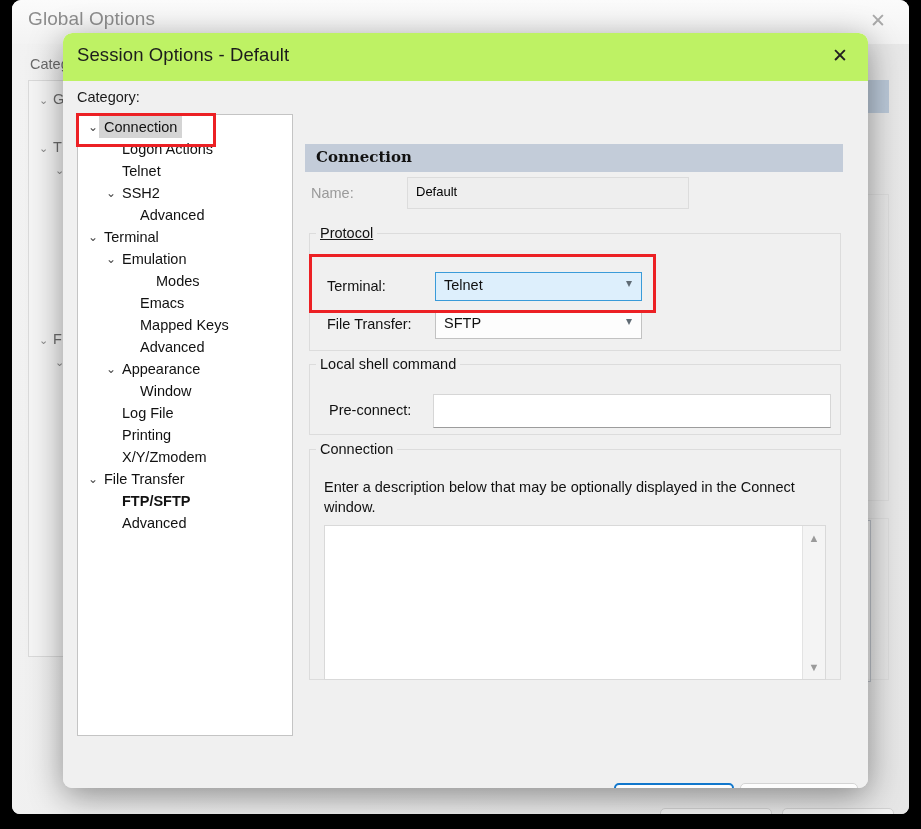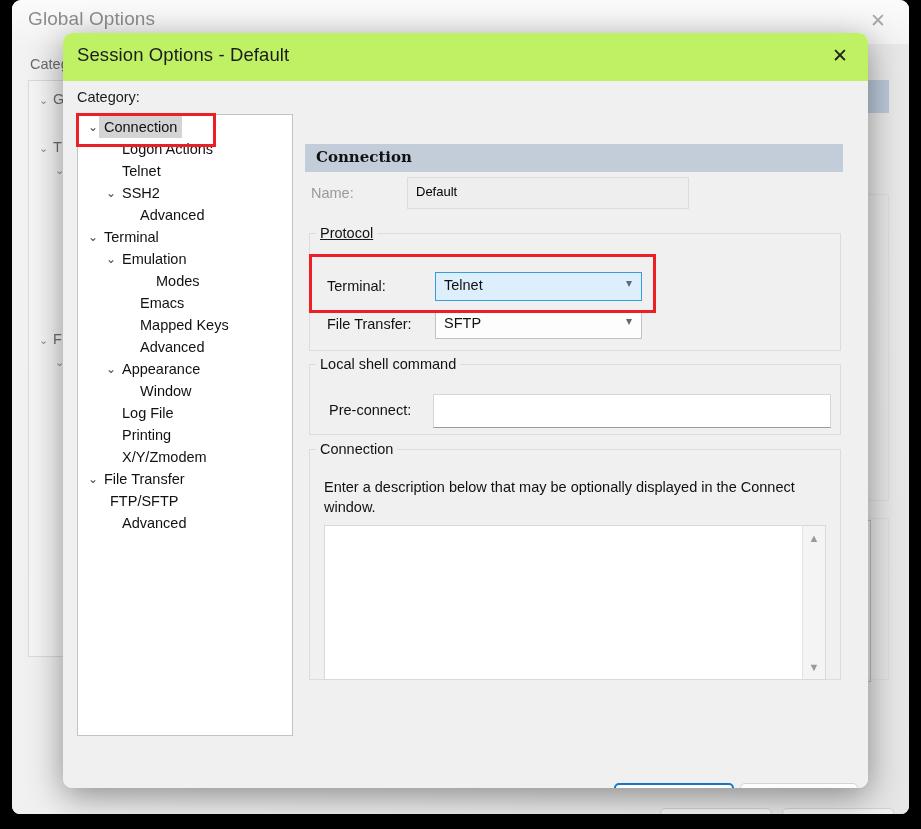--- a/index.html
+++ b/index.html
@@ -509,21 +509,21 @@
           <span class="tree-text" style="left: 44px;">Printing</span>
         </div>
         <div class="tree-row" style="top: 331px; width: 100%;">
           <span class="tree-text" style="left: 44px;">X/Y/Zmodem</span>
         </div>
         <div class="tree-row" style="top: 353px; width: 100%;">
           <span class="tree-chev" style="left: 10px;">⌄</span>
           <span class="tree-text" style="left: 26px;">File Transfer</span>
         </div>
         <div class="tree-row" style="top: 375px; width: 100%;">
-          <span class="tree-text" style="left: 32px;">FTP/SFTP</span>
+          <span class="tree-text" style="left: 44px; font-weight: bold;">FTP/SFTP</span>
         </div>
         <div class="tree-row" style="top: 397px; width: 100%;">
           <span class="tree-text" style="left: 44px;">Advanced</span>
         </div>
       </div>
 
     <div id="pane">
       <div id="pane-header">
         <div id="pane-header-text">Connection</div>
       </div>

